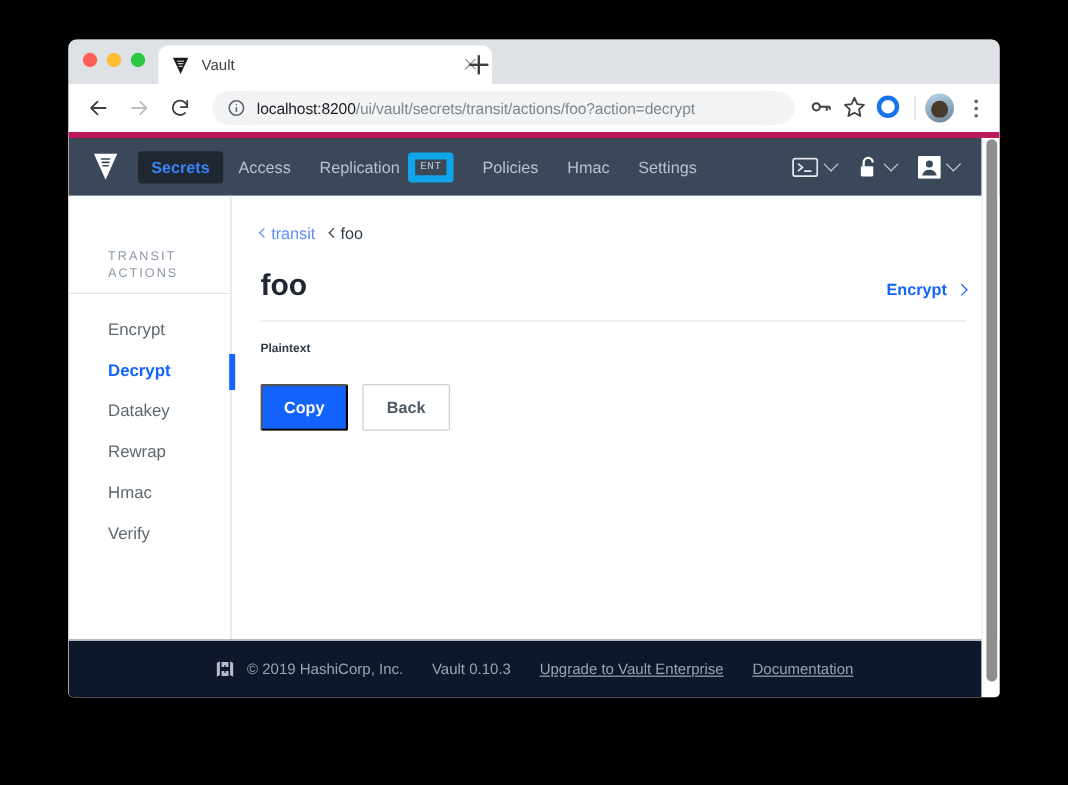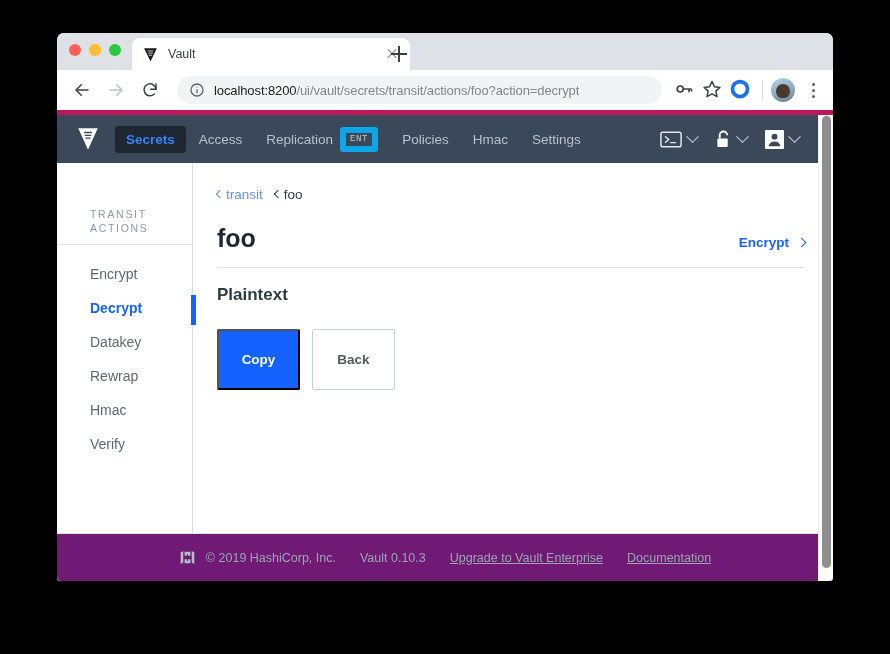--- a/index.html
+++ b/index.html
@@ -221,21 +221,21 @@
     font-size: 13.5px; color:#1563ff; font-weight:bold;
     display:flex; align-items:center; gap:9px;
   }
   .chev-right {
     display:inline-block; width:7px; height:7px;
     border-top:1.8px solid #1563ff; border-right:1.8px solid #1563ff;
     transform: rotate(45deg);
   }
 
   #field-label {
-    font-size: 17px; font-weight: bold; color:#2f3b47;
+    font-size: 10px; font-weight: bold; color:#2f3b47;
     margin: 17px 0 18px 0;
   }
   #plaintext-box {
     border: 1px solid #c9ced6;
     background: #f6f7f8;
     height: 136px;
     position: relative;
   }
   #plaintext-value {
     font-size: 15px; color:#5c6873;
@@ -256,32 +256,32 @@
     position: absolute;
     right: -5px; bottom: -6px;
     width: 138px; height: 43px;
     border: 3px solid #ee1d11;
     pointer-events: none;
   }
 
   #button-row { display:flex; gap: 12px; margin-top: 24px; }
   .btn {
     font-size: 13.5px; font-weight: bold;
-    padding: 21px 0; width: 83px;
+    padding: 10px 0; width: 73px;
     text-align: center; border-radius: 2px;
   }
   .btn.primary { background:#1563ff; color:#ffffff; }
   .btn.secondary { background:#ffffff; color:#4d5a66; border:1px solid #c9ced6; }
 
   
   #page-footer {
     position: absolute; left:0; right:0; bottom:0;
     height: 48px;
     border-top: 1px solid #dfe3e8;
-    background: #701a75;
+    background: #0f172a;
     display: flex; align-items: center; justify-content: center;
     gap: 24px;
     font-size: 12.5px; color: #9aa5b1;
   }
   #footer-logo { width: 17px; height: 17px; flex:0 0 17px; margin-right:-14px; }
   .footer-link { text-decoration: underline; color:#9aa5b1; }
 
   
   #page-scrollbar {
     position: absolute; right: 0; top: 0;

